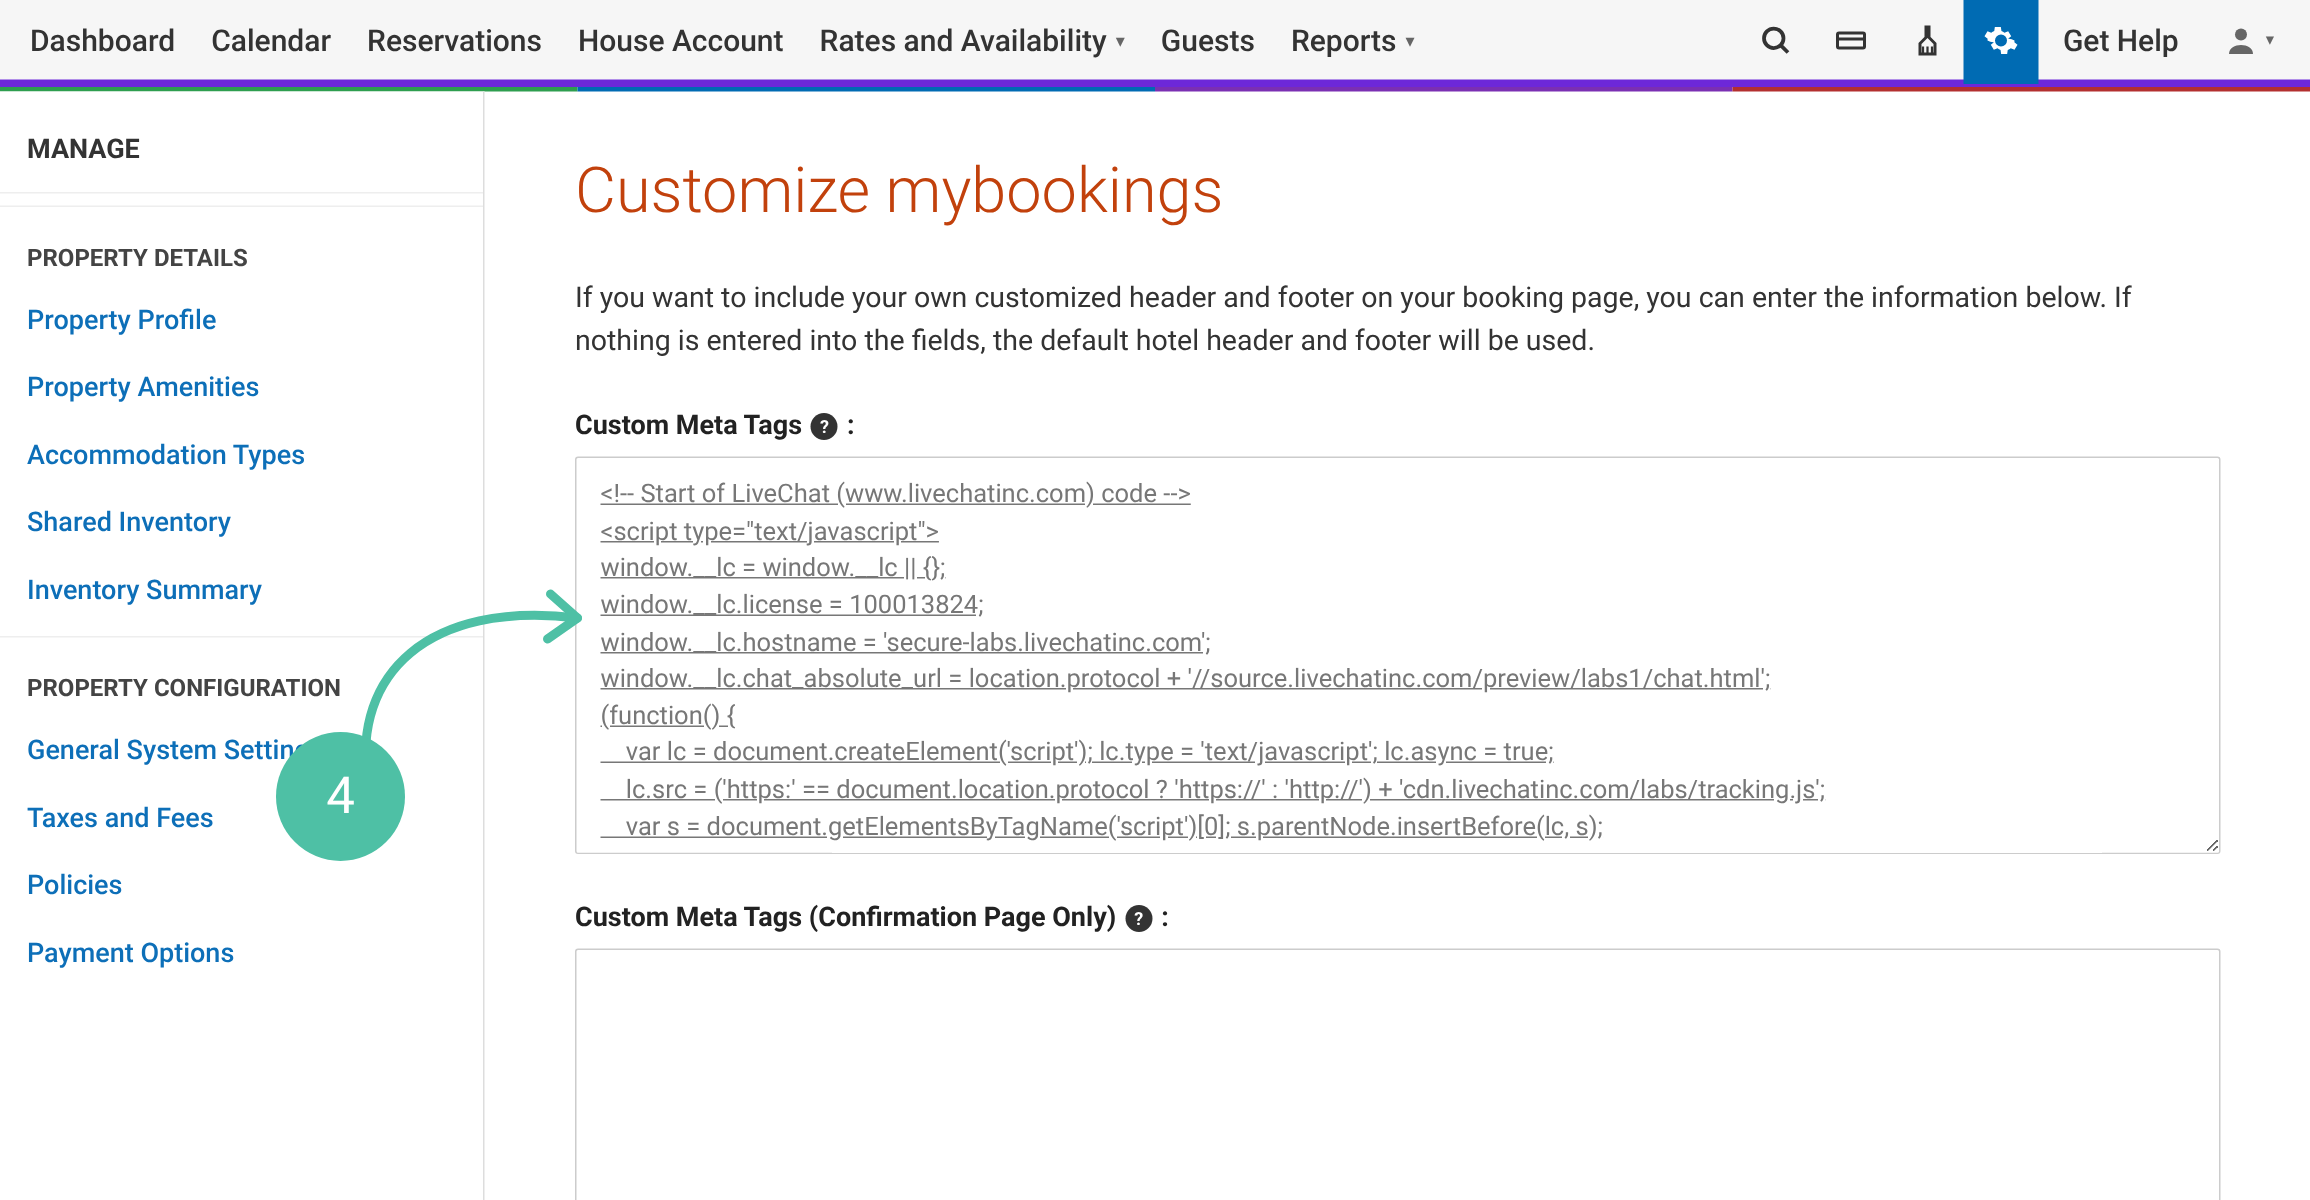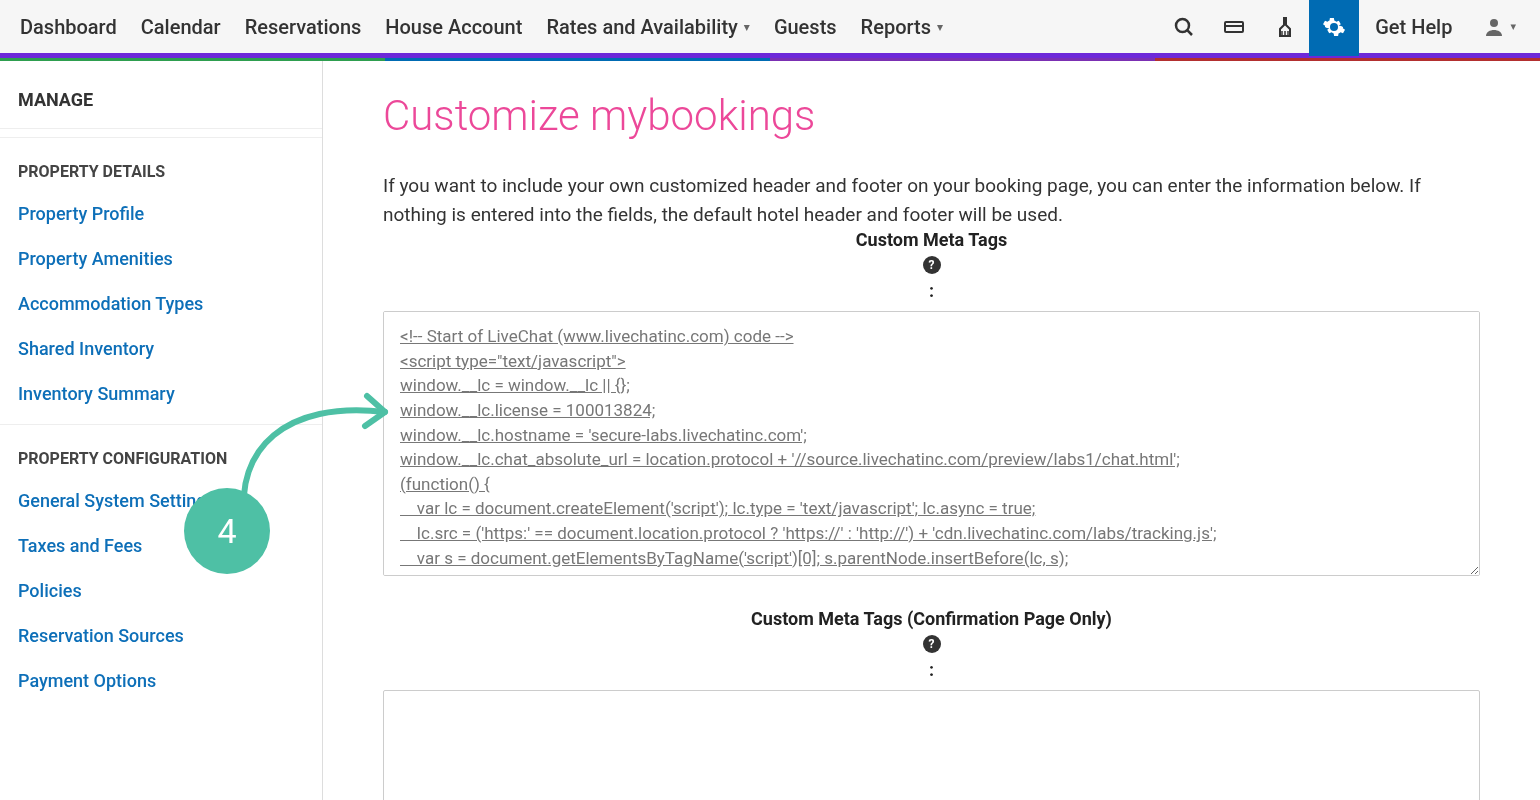--- a/index.html
+++ b/index.html
@@ -93,34 +93,35 @@
     color: #0d6fb8;
     cursor: pointer;
     font-weight: 500;
   }
   .sb-divider { border-top: 1px solid #eee; margin-top: 8px; }
 
   
   h1.page-title {
     font-size: 42px;
     font-weight: 300;
-    color: #ec4899;
+    color: #c2410c;
     margin-bottom: 32px;
+    margin-top: 12px;
   }
   .intro {
     font-size: 19px;
     color: #333;
     line-height: 1.5;
+    margin-bottom: 32px;
   }
   .field-block { margin-bottom: 28px; }
   .field-label {
     font-weight: 700; font-size: 18px; color: #222;
     display: flex; align-items: center; gap: 6px;
     margin-bottom: 10px;
-    flex-direction: column;
   }
   .help-icon {
     display: inline-flex; width: 18px; height: 18px; border-radius: 50%;
     background: #333; color: #fff; font-size: 12px; font-weight: 700;
     align-items: center; justify-content: center;
     cursor: pointer;
   }
   textarea.code-area {
     width: 100%;
     border: 1px solid #ccc;
@@ -248,21 +249,20 @@
     <a class="sb-link">Property Amenities</a>
     <a class="sb-link">Accommodation Types</a>
     <a class="sb-link">Shared Inventory</a>
     <a class="sb-link">Inventory Summary</a>
 
     <div class="sb-divider"></div>
     <div class="sb-heading sub">PROPERTY CONFIGURATION</div>
     <a class="sb-link">General System Settings</a>
     <a class="sb-link">Taxes and Fees</a>
     <a class="sb-link">Policies</a>
-    <a class="sb-link">Reservation Sources</a>
     <a class="sb-link">Payment Options</a>
   </div>
 
   <div class="main">
     <h1 class="page-title">Customize mybookings</h1>
     <p class="intro">If you want to include your own customized header and footer on your booking page, you can enter the information below. If nothing is entered into the fields, the default hotel header and footer will be used.</p>
 
     <div class="field-block">
       <div class="field-label">
         <span>Custom Meta Tags</span>

